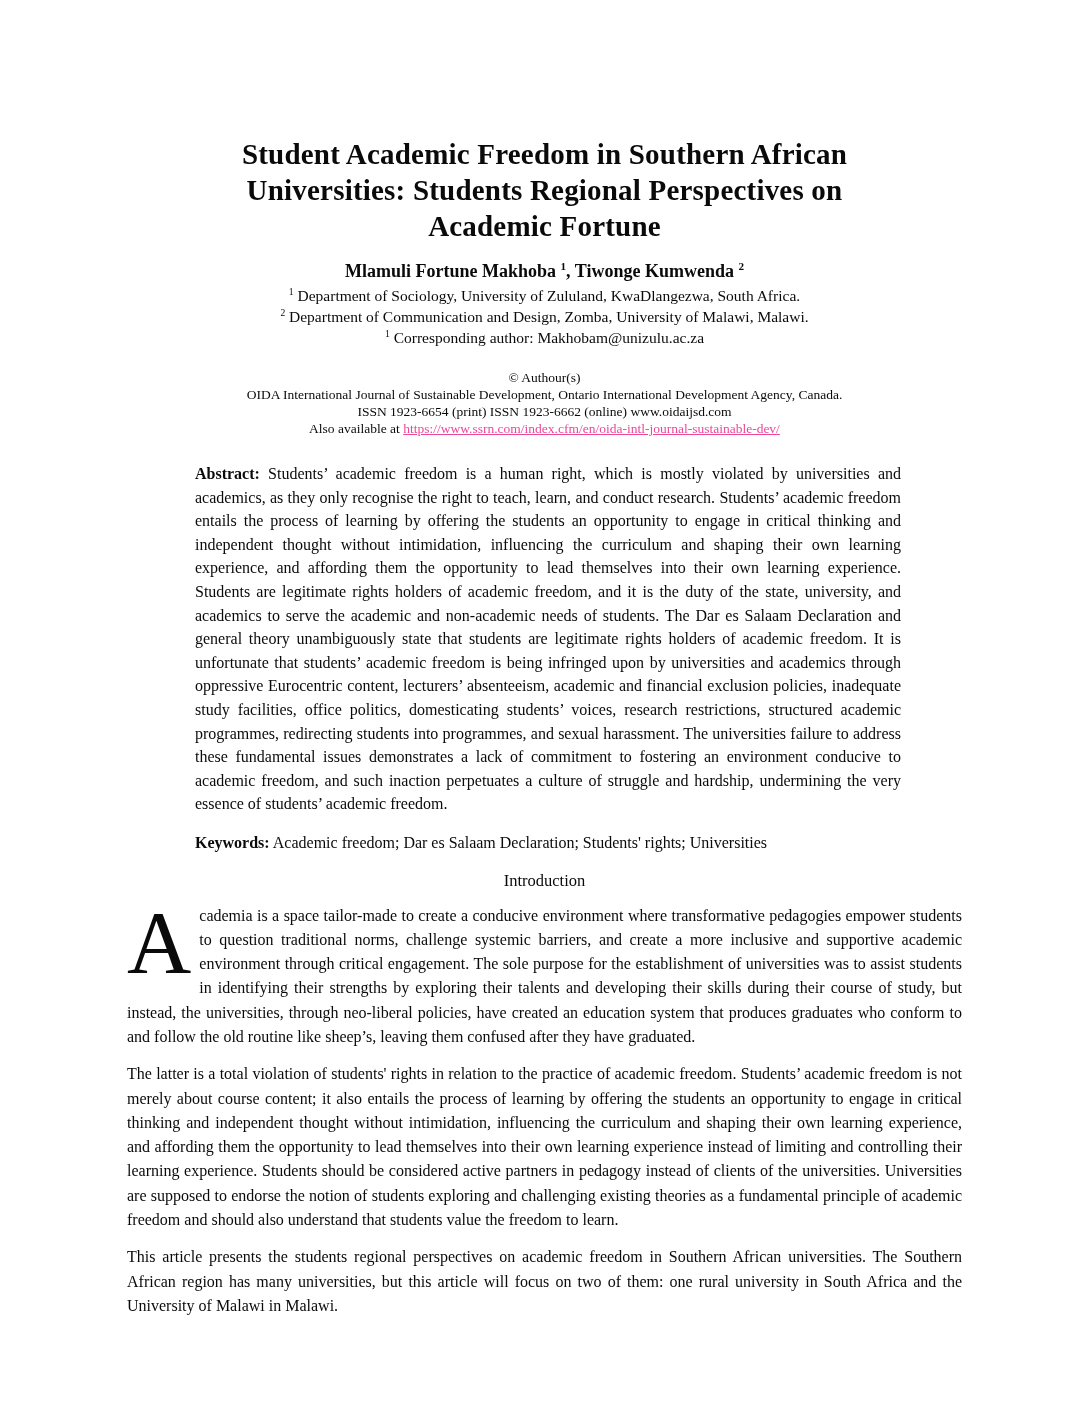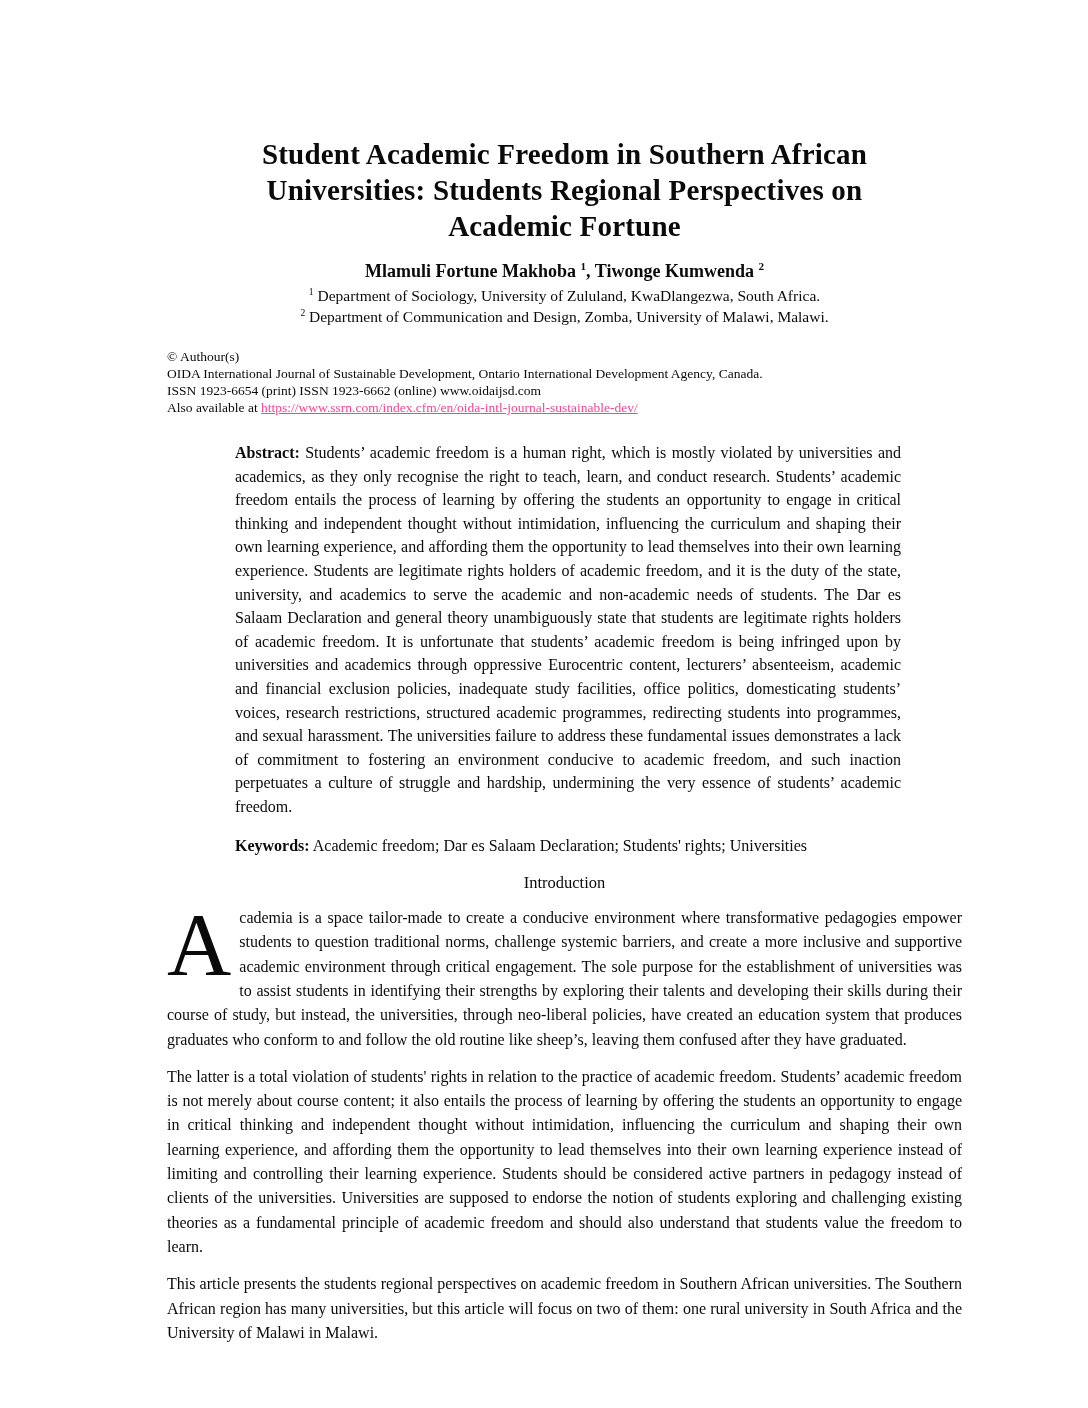--- a/index.html
+++ b/index.html
@@ -8,21 +8,20 @@
     font-family: "Liberation Serif", "DejaVu Serif", serif;
     color: #0a0a0a;
   }
   .page {
     width: 1088px;
     height: 1408px;
     margin: 0 auto;
     background: #ffffff;
     overflow: hidden;
     position: relative;
-    padding-left: 40px;
   }
   .content {
     padding: 136px 126px 0 127px;
   }
   .title {
     text-align: center;
     font-weight: 700;
     font-size: 29px;
     line-height: 36px;
     letter-spacing: 0.2px;
@@ -35,20 +34,21 @@
     margin-top: 17px;
   }
   sup { font-size: 0.62em; vertical-align: super; line-height: 0; }
   .affiliations {
     text-align: center;
     font-size: 15.5px;
     line-height: 21px;
     margin-top: 3px;
   }
   .pubinfo {
+    text-align: center;
     font-size: 13.5px;
     line-height: 17px;
     margin-top: 21px;
   }
   .pubinfo .link {
     color: #ec4899;
     text-decoration: underline;
     cursor: pointer;
   }
   .abstract-block {
@@ -93,20 +93,21 @@
       <span>Student Academic Freedom in Southern African</span>
       <span>Universities: Students Regional Perspectives on</span>
       <span>Academic Fortune</span>
     </h1>
 
     <div class="authors"><span>Mlamuli Fortune Makhoba </span><sup>1</sup><span>, Tiwonge Kumwenda </span><sup>2</sup></div>
 
     <div class="affiliations">
       <div><sup>1</sup><span> Department of Sociology, University of Zululand, KwaDlangezwa, South Africa.</span></div>
       <div><sup>2</sup><span> Department of Communication and Design, Zomba, University of Malawi, Malawi.</span></div>
+      <div><sup>1</sup><span> Corresponding author: Makhobam@unizulu.ac.za</span></div>
     </div>
 
     <div class="pubinfo">
       <div>© Authour(s)</div>
       <div>OIDA International Journal of Sustainable Development, Ontario International Development Agency, Canada.</div>
       <div>ISSN 1923-6654 (print) ISSN 1923-6662 (online) www.oidaijsd.com</div>
       <div><span>Also available at </span><a class="link">https://www.ssrn.com/index.cfm/en/oida-intl-journal-sustainable-dev/</a></div>
     </div>
 
     <p class="abstract-block"><span class="bold-label">Abstract:</span><span> Students’ academic freedom is a human right, which is mostly violated by universities and academics, as they only recognise the right to teach, learn, and conduct research. Students’ academic freedom entails the process of learning by offering the students an opportunity to engage in critical thinking and independent thought without intimidation, influencing the curriculum and shaping their own learning experience, and affording them the opportunity to lead themselves into their own learning experience. Students are legitimate rights holders of academic freedom, and it is the duty of the state, university, and academics to serve the academic and non-academic needs of students. The Dar es Salaam Declaration and general theory unambiguously state that students are legitimate rights holders of academic freedom. It is unfortunate that students’ academic freedom is being infringed upon by universities and academics through oppressive Eurocentric content, lecturers’ absenteeism, academic and financial exclusion policies, inadequate study facilities, office politics, domesticating students’ voices, research restrictions, structured academic programmes, redirecting students into programmes, and sexual harassment. The universities failure to address these fundamental issues demonstrates a lack of commitment to fostering an environment conducive to academic freedom, and such inaction perpetuates a culture of struggle and hardship, undermining the very essence of students’ academic freedom.</span></p>

